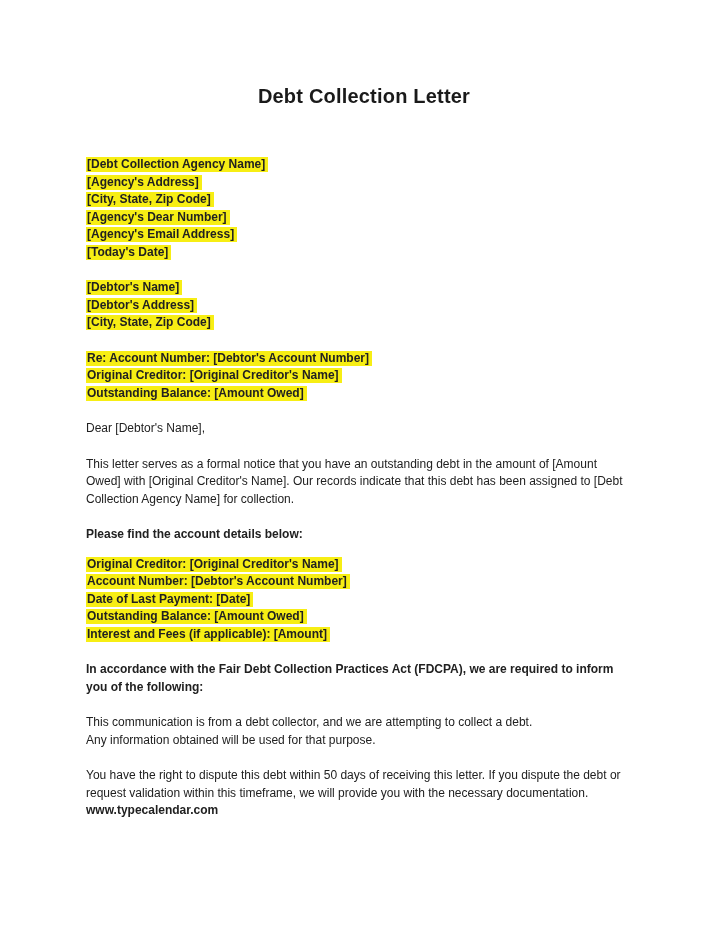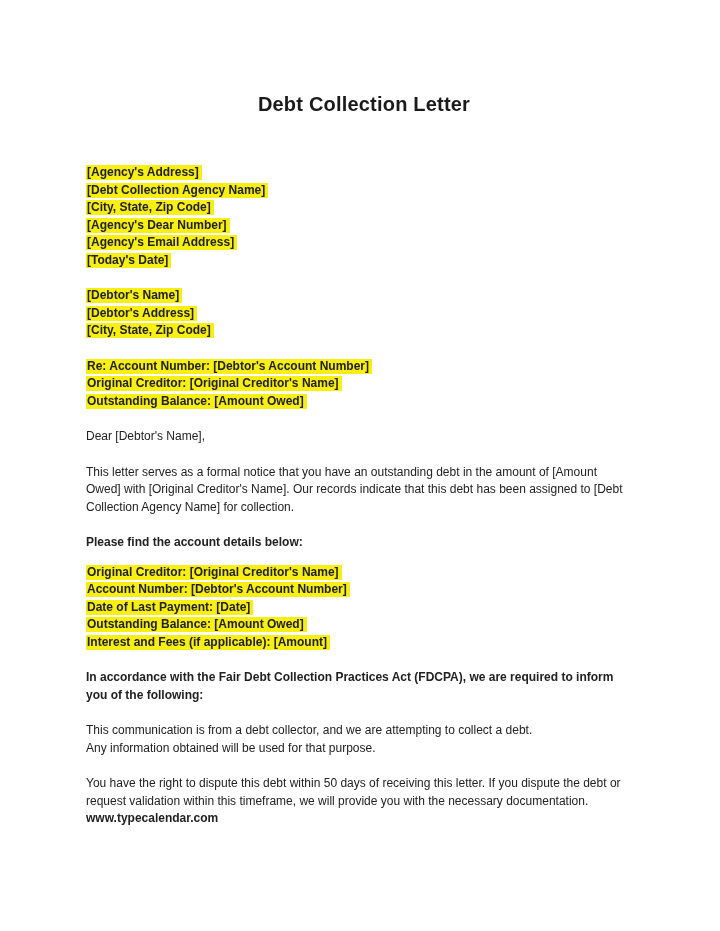--- a/index.html
+++ b/index.html
@@ -17,21 +17,21 @@
     color: var(--text, #212121);
   }
   .page {
     box-sizing: border-box;
     width: 720px;
     height: 931px;
     padding: 0 78px 0 86px;
     background: #ffffff;
   }
   .doc-title {
-    margin: 8px;
+    margin: 0;
     padding-top: 82px;
     font-size: 20px;
     line-height: 28px;
     font-weight: 700;
     text-align: center;
     color: #1a1a1a;
     letter-spacing: 0.2px;
   }
   .block { margin: 18px 0 0 0; }
   .block-first { margin-top: 46px; }
@@ -55,22 +55,22 @@
   }
 </style>
 </head>
 <body>
 
 <div class="page">
 
   <h1 class="doc-title">Debt Collection Letter</h1>
 
   <div class="block block-first">
+    <div class="hl-line"><span class="mark">[Debt Collection Agency Name]</span></div>
     <div class="hl-line"><span class="mark">[Agency's Address]</span></div>
-    <div class="hl-line"><span class="mark">[Debt Collection Agency Name]</span></div>
     <div class="hl-line"><span class="mark">[City, State, Zip Code]</span></div>
     <div class="hl-line"><span class="mark">[Agency's Dear Number]</span></div>
     <div class="hl-line"><span class="mark">[Agency's Email Address]</span></div>
     <div class="hl-line"><span class="mark">[Today's Date]</span></div>
   </div>
 
   <div class="block">
     <div class="hl-line"><span class="mark">[Debtor's Name]</span></div>
     <div class="hl-line"><span class="mark">[Debtor's Address]</span></div>
     <div class="hl-line"><span class="mark">[City, State, Zip Code]</span></div>

